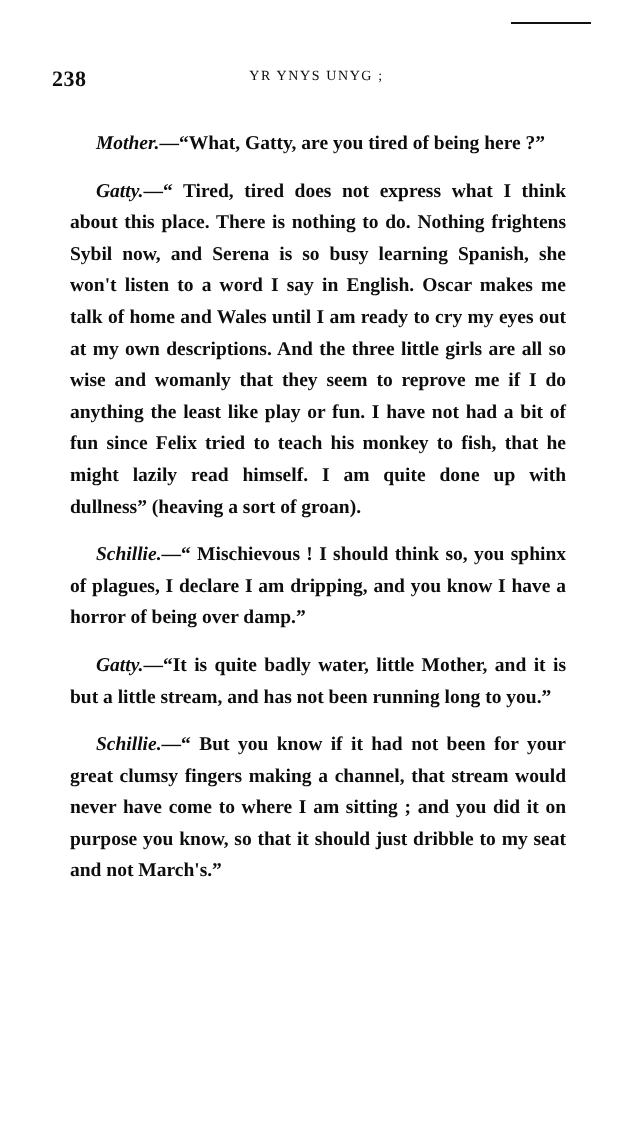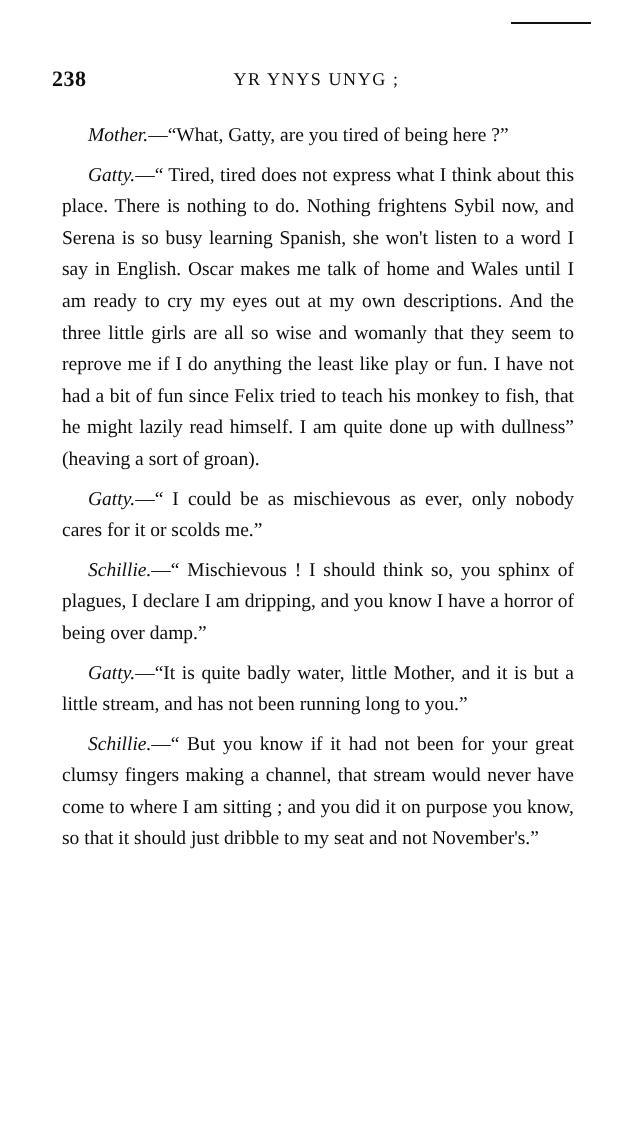--- a/index.html
+++ b/index.html
@@ -46,42 +46,43 @@
     font-weight: bold;
     letter-spacing: 0.5px;
     font-family: "Liberation Serif", "DejaVu Serif", serif;
   }
   .running-head {
     position: absolute;
     left: 0;
     right: 0;
     top: 3px;
     text-align: center;
-    font-size: 18px;
+    font-size: 14px;
     letter-spacing: 1.6px;
     font-family: "Liberation Serif", "DejaVu Serif", serif;
     font-variant: small-caps;
     text-transform: uppercase;
   }
   .body-text {
     position: absolute;
     top: 112px;
     left: 54px;
     width: 528px;
     font-size: 19.5px;
     line-height: 31.6px;
     text-align: justify;
     text-justify: inter-word;
     -webkit-hyphens: none;
     hyphens: none;
   }
   p.para {
-    margin: 8px;
+    margin: 16px;
     text-indent: 26px;
     text-align: justify;
+    font-weight: bold;
   }
   p.para:last-child {
     text-align: justify;
   }
   .speaker {
     font-style: italic;
   }
   
   .body-text, .header {
     -webkit-font-smoothing: none;
@@ -96,19 +97,18 @@
   <div class="top-rule"></div>
 
   <div class="header">
     <span class="folio">238</span>
     <span class="running-head">YR YNYS UNYG ;</span>
   </div>
 
   <div class="body-text">
       <p class="para"><span class="speaker">Mother.</span><span>—“What, Gatty, are you tired of being here ?”</span></p>
       <p class="para"><span class="speaker">Gatty.</span><span>—“ Tired, tired does not express what I think about this place.   There is nothing to do.   Nothing frightens Sybil now, and Serena is so busy learning Spanish, she won't listen to a word I say in English. Oscar makes me talk of home and Wales until I am ready to cry my eyes out at my own descriptions. And the three little girls are all so wise and womanly that they seem to reprove me if I do anything the least like play or fun.   I have not had a bit of fun since Felix tried to teach his monkey to fish, that he might lazily read himself.   I am quite done up with dullness” (heaving a sort of groan).</span></p>
-      <p class="para"><span class="speaker">Gatty.</span><span>—“ I could be as mischievous as ever, only nobody cares for it or scolds me.”</span></p>
       <p class="para"><span class="speaker">Schillie.</span><span>—“ Mischievous !   I should think so, you sphinx of plagues, I declare I am dripping, and you know I have a horror of being over damp.”</span></p>
       <p class="para"><span class="speaker">Gatty.</span><span>—“It is quite badly water, little Mother, and it is but a little stream, and has not been running long to you.”</span></p>
-      <p class="para"><span class="speaker">Schillie.</span><span>—“ But you know if it had not been for your great clumsy fingers making a channel, that stream would never have come to where I am sitting ; and you did it on purpose you know, so that it should just dribble to my seat and not November's.”</span></p>
+      <p class="para"><span class="speaker">Schillie.</span><span>—“ But you know if it had not been for your great clumsy fingers making a channel, that stream would never have come to where I am sitting ; and you did it on purpose you know, so that it should just dribble to my seat and not March's.”</span></p>
     </div>
 
 </div>
 
 </body></html>

